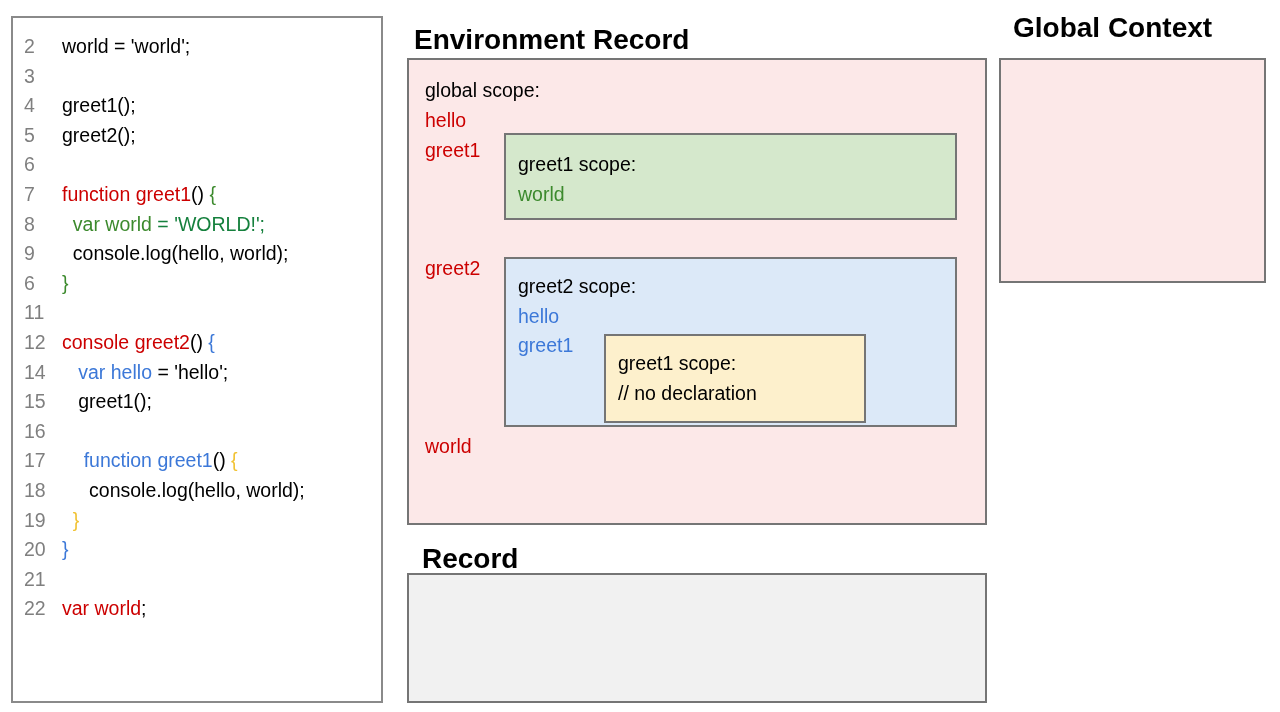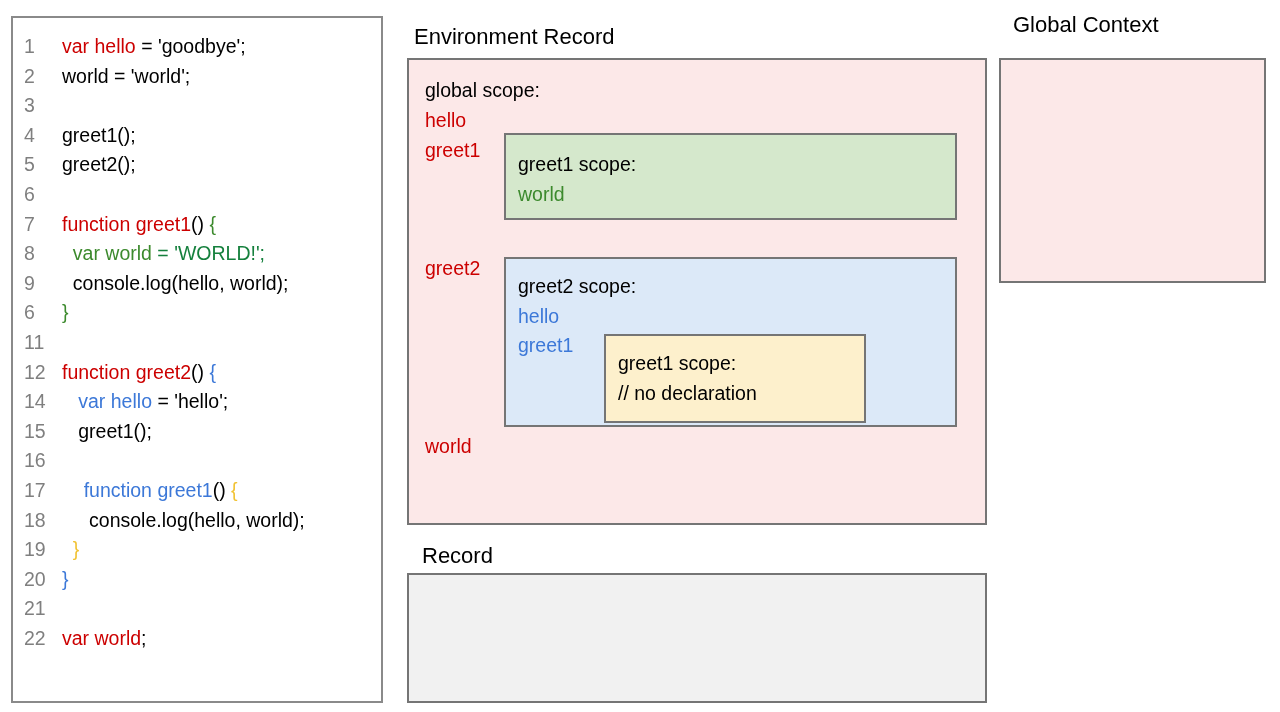--- a/index.html
+++ b/index.html
@@ -31,22 +31,22 @@
   }
   .code-line .ln {
     display: inline-block;
     width: 38px;
     color: #7f7f7f;
   }
   .code-line .code-text { white-space: pre; }
   
   .section-title {
     position: absolute;
-    font-size: 22px;
-    font-weight: normal;
+    font-size: 28px;
+    font-weight: bold;
     color: #000;
     white-space: nowrap;
     text-align: right;
   }
   #env-title     { left: 414px;  top: 24px; }
   #global-title  { left: 1013px; top: 12px; }
   #console-title { left: 422px;  top: 543px; }
   
   .scope-box {
     position: absolute;
@@ -70,32 +70,31 @@
   .green { color: #3c8a2d; }
   .blue  { color: #3c78d8; }
 </style>
 </head>
 <body>
 
 <div id="stage">
 
   <div id="code-panel">
     <div id="code-lines">
-        <div class="code-line"><span class="ln" style="color: rgb(127, 127, 127);">1</span><span class="code-text"><span style="color: rgb(204, 0, 0);">var hello</span><span style="color: rgb(0, 0, 0);"> = 'goodbye';</span></span></div>
         <div class="code-line"><span class="ln" style="color: rgb(127, 127, 127);">2</span><span class="code-text"><span style="color: rgb(0, 0, 0);">world = 'world';</span></span></div>
         <div class="code-line"><span class="ln" style="color: rgb(127, 127, 127);">3</span><span class="code-text"></span></div>
         <div class="code-line"><span class="ln" style="color: rgb(127, 127, 127);">4</span><span class="code-text"><span style="color: rgb(0, 0, 0);">greet1();</span></span></div>
         <div class="code-line"><span class="ln" style="color: rgb(127, 127, 127);">5</span><span class="code-text"><span style="color: rgb(0, 0, 0);">greet2();</span></span></div>
         <div class="code-line"><span class="ln" style="color: rgb(127, 127, 127);">6</span><span class="code-text"></span></div>
         <div class="code-line"><span class="ln" style="color: rgb(127, 127, 127);">7</span><span class="code-text"><span style="color: rgb(204, 0, 0);">function greet1</span><span style="color: rgb(0, 0, 0);">() </span><span style="color: rgb(60, 138, 45);">{</span></span></div>
         <div class="code-line"><span class="ln" style="color: rgb(127, 127, 127);">8</span><span class="code-text"><span style="color: rgb(0, 0, 0);">  </span><span style="color: rgb(60, 138, 45);">var world</span><span style="color: #15803d;"> = 'WORLD!';</span></span></div>
         <div class="code-line"><span class="ln" style="color: rgb(127, 127, 127);">9</span><span class="code-text"><span style="color: rgb(0, 0, 0);">  console.log(hello, world);</span></span></div>
         <div class="code-line"><span class="ln" style="color: rgb(127, 127, 127);">6</span><span class="code-text"><span style="color: rgb(60, 138, 45);">}</span></span></div>
         <div class="code-line"><span class="ln" style="color: rgb(127, 127, 127);">11</span><span class="code-text"></span></div>
-        <div class="code-line"><span class="ln" style="color: rgb(127, 127, 127);">12</span><span class="code-text"><span style="color: rgb(204, 0, 0);">function greet2</span><span style="color: rgb(0, 0, 0);">() </span><span style="color: rgb(60, 120, 216);">{</span></span></div>
+        <div class="code-line"><span class="ln" style="color: rgb(127, 127, 127);">12</span><span class="code-text"><span style="color: rgb(204, 0, 0);">console greet2</span><span style="color: rgb(0, 0, 0);">() </span><span style="color: rgb(60, 120, 216);">{</span></span></div>
         <div class="code-line"><span class="ln" style="color: rgb(127, 127, 127);">14</span><span class="code-text"><span style="color: rgb(0, 0, 0);">   </span><span style="color: rgb(60, 120, 216);">var hello</span><span style="color: rgb(0, 0, 0);"> = 'hello';</span></span></div>
         <div class="code-line"><span class="ln" style="color: rgb(127, 127, 127);">15</span><span class="code-text"><span style="color: rgb(0, 0, 0);">   greet1();</span></span></div>
         <div class="code-line"><span class="ln" style="color: rgb(127, 127, 127);">16</span><span class="code-text"></span></div>
         <div class="code-line"><span class="ln" style="color: rgb(127, 127, 127);">17</span><span class="code-text"><span style="color: rgb(0, 0, 0);">    </span><span style="color: rgb(60, 120, 216);">function greet1</span><span style="color: rgb(0, 0, 0);">() </span><span style="color: rgb(241, 194, 50);">{</span></span></div>
         <div class="code-line"><span class="ln" style="color: rgb(127, 127, 127);">18</span><span class="code-text"><span style="color: rgb(0, 0, 0);">     console.log(hello, world);</span></span></div>
         <div class="code-line"><span class="ln" style="color: rgb(127, 127, 127);">19</span><span class="code-text"><span style="color: rgb(0, 0, 0);">  </span><span style="color: rgb(241, 194, 50);">}</span></span></div>
         <div class="code-line"><span class="ln" style="color: rgb(127, 127, 127);">20</span><span class="code-text"><span style="color: rgb(60, 120, 216);">}</span></span></div>
         <div class="code-line"><span class="ln" style="color: rgb(127, 127, 127);">21</span><span class="code-text"></span></div>
         <div class="code-line"><span class="ln" style="color: rgb(127, 127, 127);">22</span><span class="code-text"><span style="color: rgb(204, 0, 0);">var world</span><span style="color: rgb(0, 0, 0);">;</span></span></div>
       </div>

